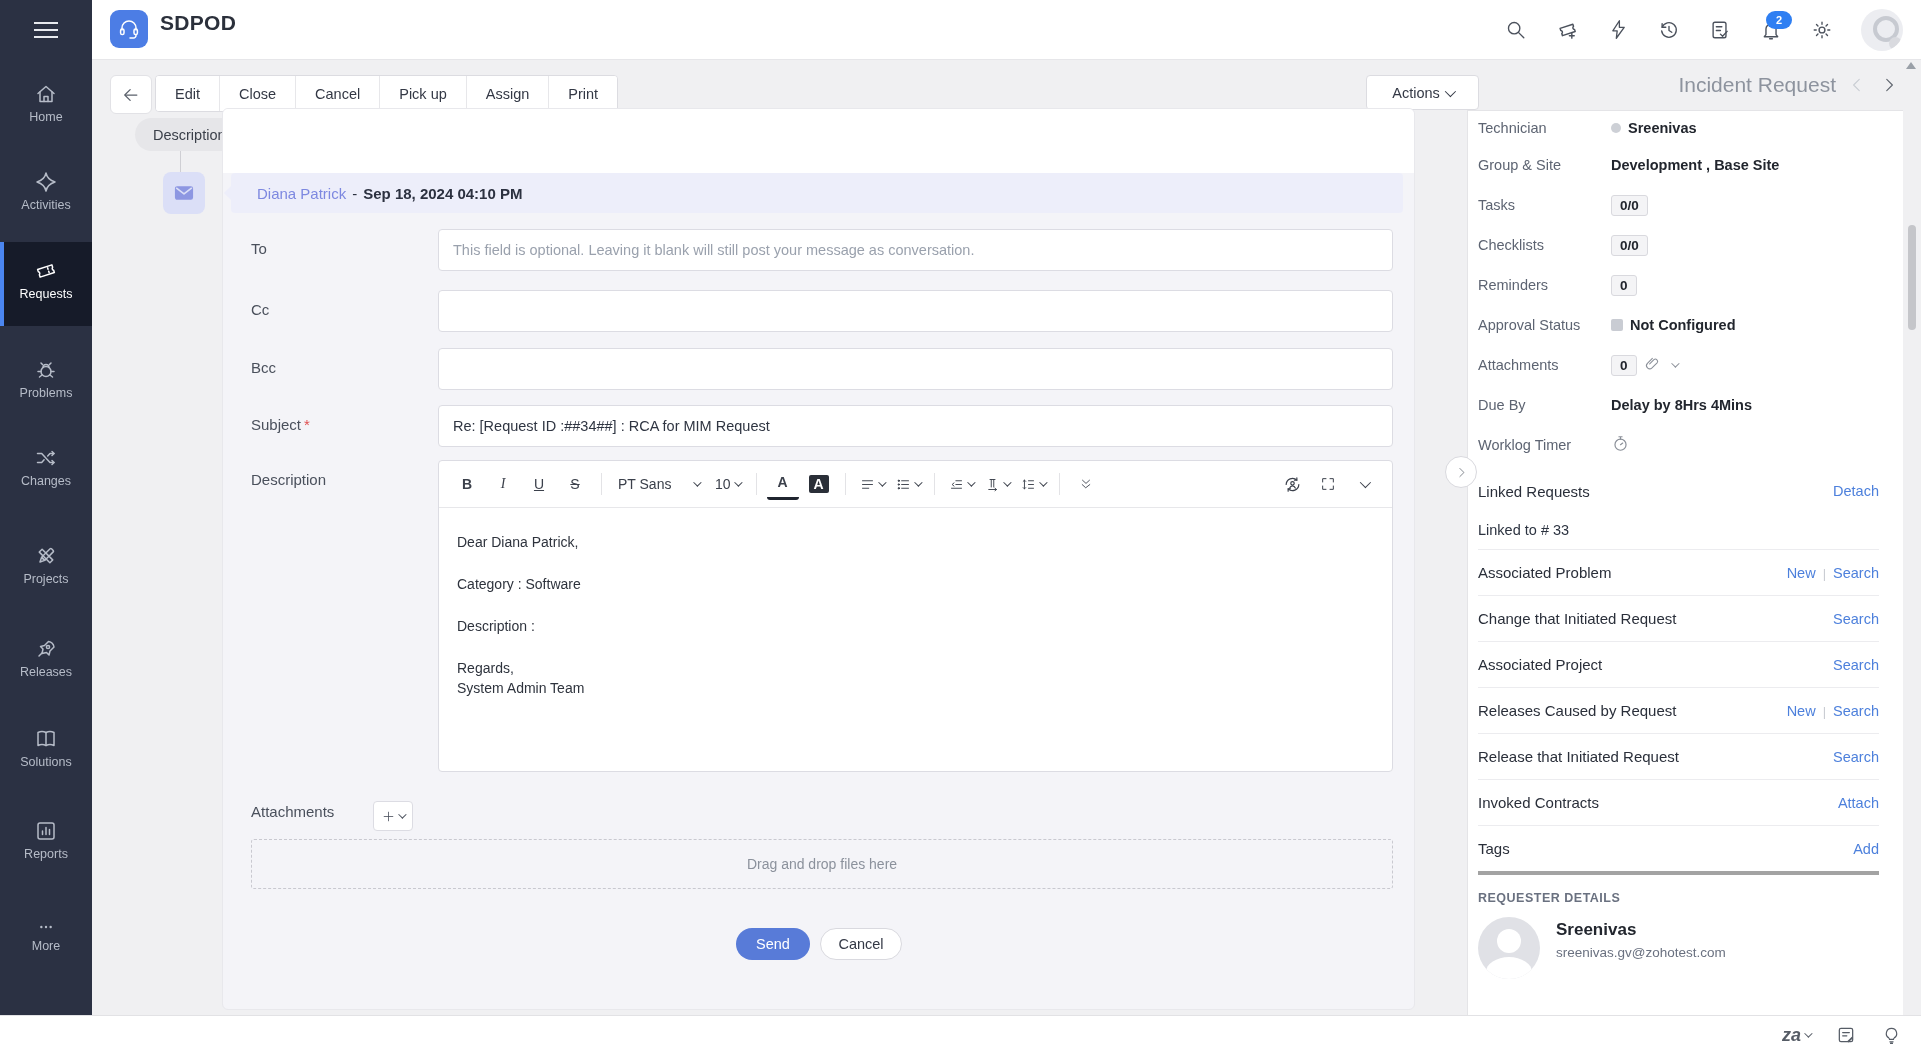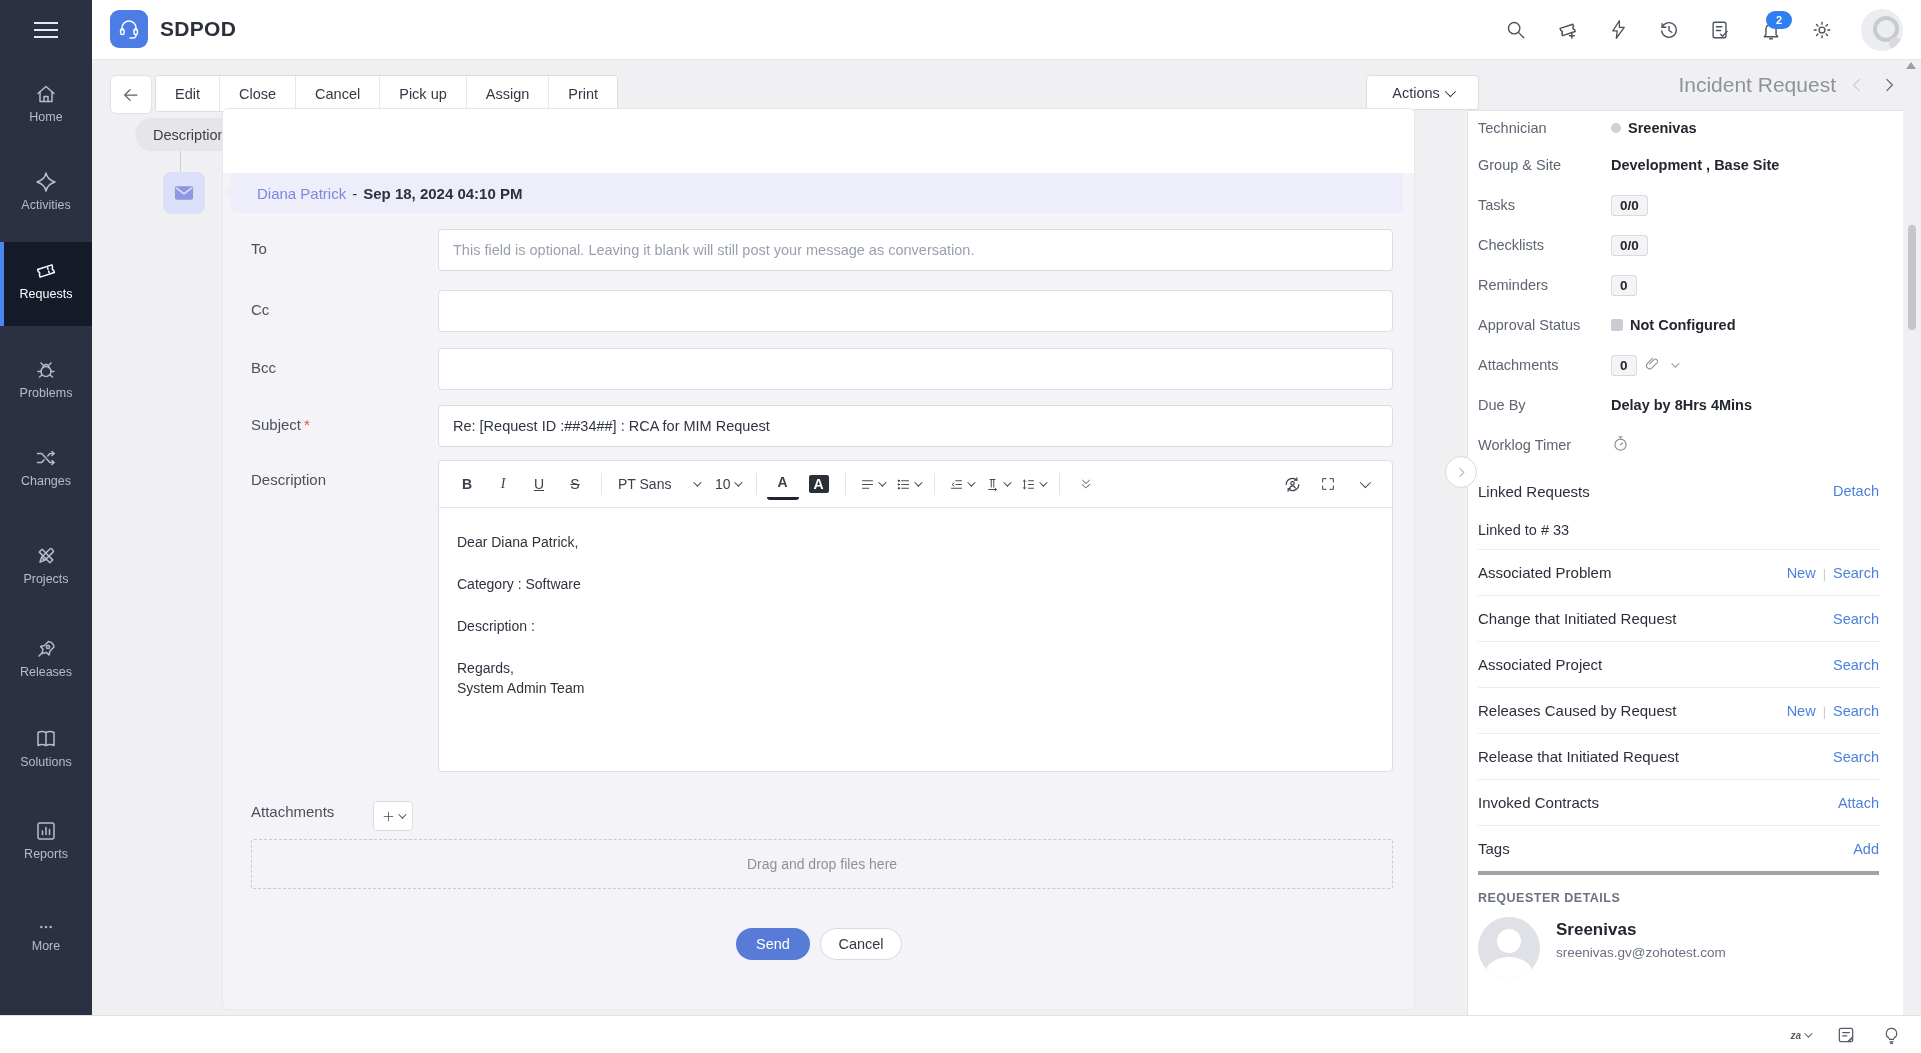--- a/index.html
+++ b/index.html
@@ -10,21 +10,21 @@
   .caret{display:inline-block;width:7px;height:7px;border-right:1.6px solid currentColor;border-bottom:1.6px solid currentColor;transform:rotate(45deg) translateY(-2px);margin-left:5px}
   .caret.sm{width:5px;height:5px;margin-left:3px}
 
   
   .topbar{left:0;top:0;width:1921px;height:59px;background:#fff;border-bottom:1px solid #e6e6e9}
   .hamburger{left:0;top:0;width:92px;height:59px;background:#2b3143;display:flex;align-items:center;justify-content:center;cursor:pointer}
   .hamburger i{display:block;width:24px;height:2px;background:#e8eaef;position:relative}
   .hamburger i::before,.hamburger i::after{content:"";position:absolute;left:0;width:24px;height:2px;background:#e8eaef}
   .hamburger i::before{top:-7px}.hamburger i::after{top:7px}
   .logo-tile{left:110px;top:10px;width:38px;height:38px;border-radius:9px;background:#4c7de5;display:flex;align-items:center;justify-content:center;color:#fff}
-  .app-name{left:160px;top:17px;font-size:21px;font-weight:700;color:#2b303b;letter-spacing:.3px}
+  .app-name{left:160px;top:11px;font-size:21px;font-weight:700;color:#2b303b;letter-spacing:.3px}
   .top-icons{right:18px;top:0;height:59px;display:flex;align-items:center;gap:27px;color:#4b515c}
   .tico{position:relative;width:24px;height:24px;display:flex;align-items:center;justify-content:center;cursor:pointer}
   .nbadge{position:absolute;top:-7px;right:-9px;min-width:18px;height:18px;border-radius:9px;background:#2f7ff2;color:#fff;font-size:11px;font-weight:700;display:flex;align-items:center;justify-content:center;padding:0 4px}
   .avatar-top{width:42px;height:42px;border-radius:50%;background:#eceDF1;overflow:hidden;position:relative;background:#ecedf1}
   .avatar-top .head{position:absolute;left:12px;top:7px;width:18px;height:18px;border-radius:50%;border:4px solid #c7cad1}
   .avatar-top .dotp{position:absolute;right:1px;bottom:1px;width:13px;height:13px;border-radius:50%;background:#d9dadf}
 
   
   .sidebar{left:0;top:59px;width:92px;height:956px;background:#2b3143;color:#b6bcc8}
   .snav{position:absolute;left:0;width:92px;display:flex;flex-direction:column;align-items:center;gap:4px;cursor:pointer;font-size:12.5px}
@@ -101,21 +101,21 @@
   .req-name{font-size:17px;font-weight:700;color:#22262e;margin-top:3px}
   .req-email{font-size:13.5px;color:#6a7180;margin-top:5px}
   .panel-toggle{left:1445px;top:456px;width:30px;height:30px;border-radius:50%;background:#fff;border:1px solid #d9d9de;display:flex;align-items:center;justify-content:center;color:#6a7078;cursor:pointer;z-index:5}
 
   
   .sb-arrow{left:1906px;top:62px;width:0;height:0;border-left:5px solid transparent;border-right:5px solid transparent;border-bottom:7px solid #9aa0a8}
   .sb-thumb{left:1908px;top:225px;width:8px;height:105px;border-radius:4px;background:#c5c6ca;cursor:pointer}
   .bottombar{left:0;top:1015px;width:1921px;height:38px;background:#fff;border-top:1px solid #e2e2e5;box-sizing:border-box}
   .bb-icons{position:absolute;right:20px;top:0;height:38px;display:flex;align-items:center;gap:26px;color:#565c66}
   .bb-ico{display:flex;align-items:center;cursor:pointer}
-  .lang-txt{font-size:10px;font-weight:600;font-style:italic}
+  .lang-txt{font-size:18px;font-weight:600;font-style:italic}
 </style>
 </head>
 <body>
 
 <div class="abs topbar"></div>
 <div class="abs hamburger">
     <i></i>
   </div>
 <div class="abs logo-tile">
   <svg class="s" width="24" height="24" viewBox="0 0 24 24" style="stroke:#fff">

